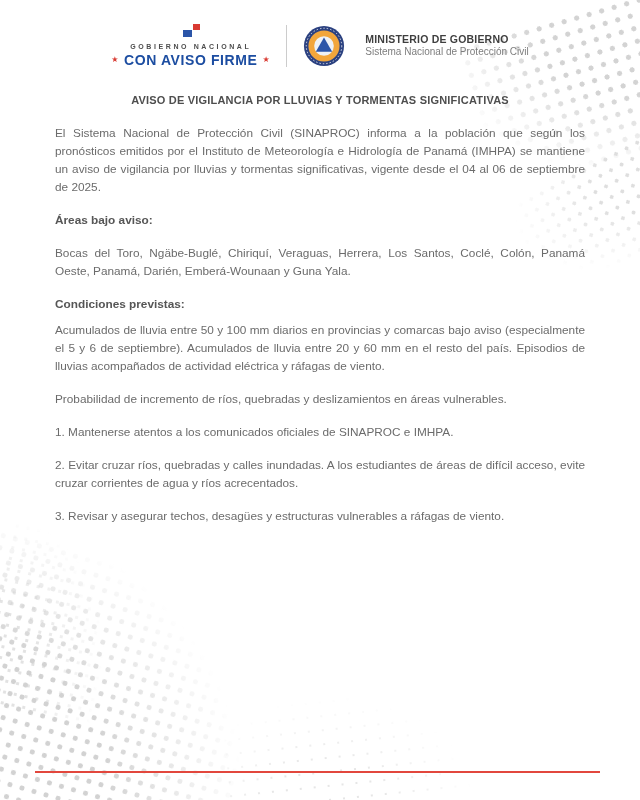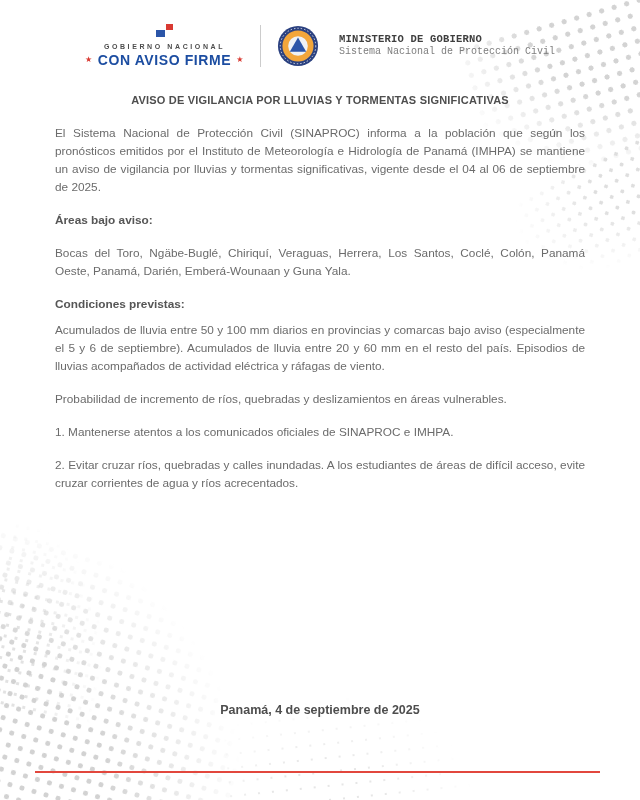--- a/index.html
+++ b/index.html
@@ -55,21 +55,21 @@
     display:flex;align-items:center;justify-content:center;gap:16px;
   }
   .gov-logo{text-align:center;line-height:1;}
   .flag-icon{display:inline-block;position:relative;width:22px;height:13px;margin-bottom:3px;}
   .flag-icon .sq-blue{position:absolute;left:3px;top:6px;width:9px;height:7px;background:#2b55a8;}
   .flag-icon .sq-red{position:absolute;left:13px;top:0;width:7px;height:6px;background:#d93a32;}
   .gov-line1{font-size:7px;font-weight:700;letter-spacing:2.6px;color:#4d4d4d;margin-bottom:3px;white-space:nowrap;}
   .gov-line2{font-size:14px;font-weight:800;color:#1c4da1;letter-spacing:0.6px;white-space:nowrap;display:flex;align-items:center;gap:5px;justify-content:center;}
   .gov-line2 .star{color:#d93a32;font-size:8px;line-height:1;}
   .logo-divider{width:1px;height:42px;background:#cccccc;}
-  .ministry{display:flex;align-items:center;gap:20px;font-family:Liberation Mono, monospace;}
+  .ministry{display:flex;align-items:center;gap:20px;}
   .ministry-text{line-height:1.25;}
   .ministry-name{font-size:10.5px;font-weight:700;color:#3f3f3f;letter-spacing:0.2px;}
   .ministry-sub{font-size:10px;color:#7d7d7d;}
   
   .doc-title{
     position:absolute;top:94px;left:0;right:0;text-align:center;
     font-size:11px;font-weight:800;color:#4e4e4e;letter-spacing:0.2px;white-space:nowrap;
   }
   .content{position:absolute;top:124px;left:55px;right:55px;font-size:11.8px;line-height:18px;text-align:justify;}
   .content p{margin:0 0 15px 0;}
@@ -129,19 +129,19 @@
     <p>Bocas del Toro, Ngäbe-Buglé, Chiriquí, Veraguas, Herrera, Los Santos, Coclé, Colón, Panamá Oeste, Panamá, Darién, Emberá-Wounaan y Guna Yala.</p>
 
     <p class="heading tight">Condiciones previstas:</p>
 
     <p>Acumulados de lluvia entre 50 y 100 mm diarios en provincias y comarcas bajo aviso (especialmente el 5 y 6 de septiembre). Acumulados de lluvia entre 20 y 60 mm en el resto del país. Episodios de lluvias acompañados de actividad eléctrica y ráfagas de viento.</p>
 
     <p>Probabilidad de incremento de ríos, quebradas y deslizamientos en áreas vulnerables.</p>
 
     <p>1. Mantenerse atentos a los comunicados oficiales de SINAPROC e IMHPA.</p>
     <p>2. Evitar cruzar ríos, quebradas y calles inundadas. A los estudiantes de áreas de difícil acceso, evite cruzar corrientes de agua y ríos acrecentados.</p>
+    <p>3. Revisar y asegurar techos, desagües y estructuras vulnerables a ráfagas de viento.</p>
   </div>
 
-  <div class="dateline">Panamá, 4 de septiembre de 2025</div>
 
   <div class="bottom-rule"></div>
 
 </div>
 
 </body></html>

